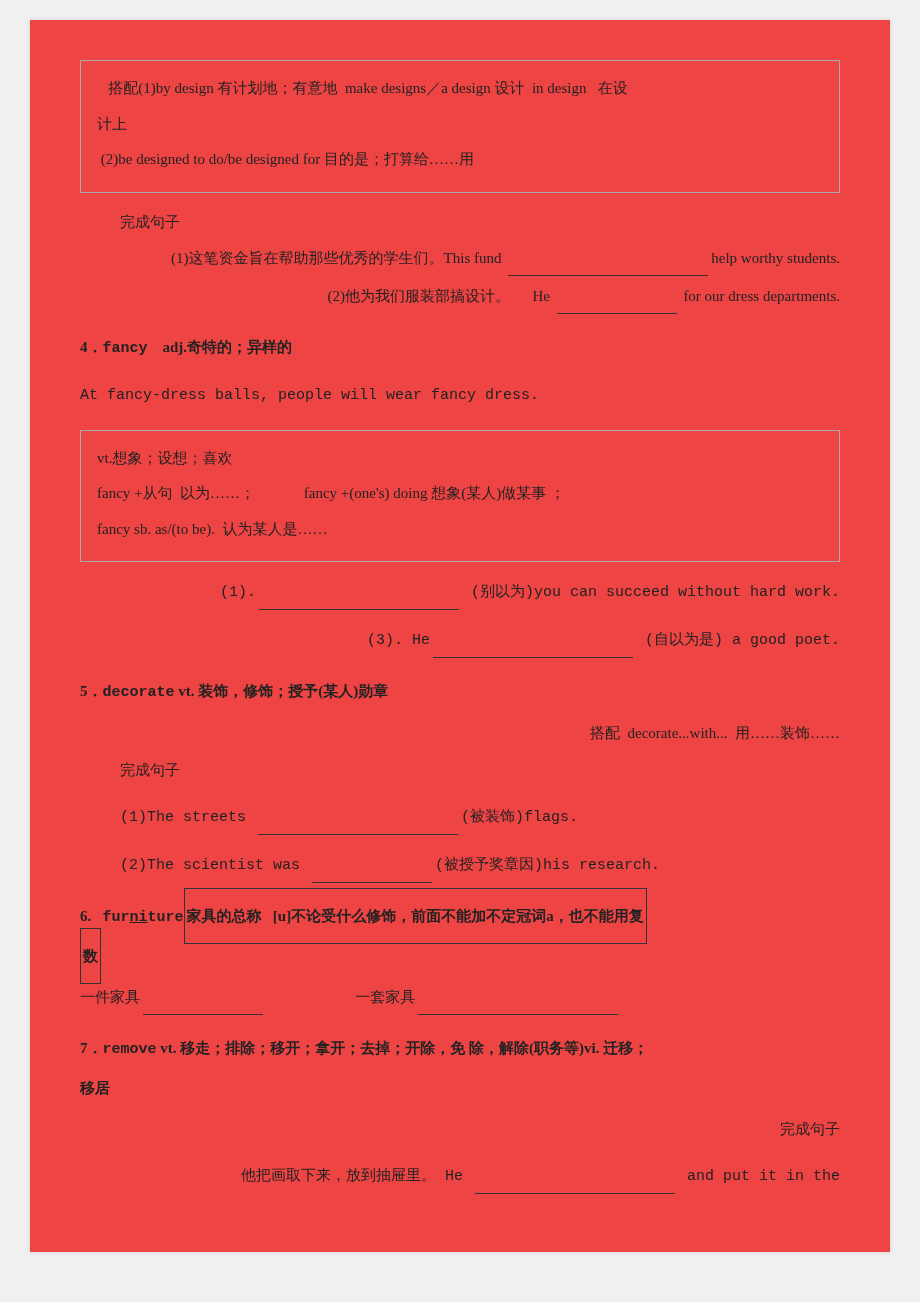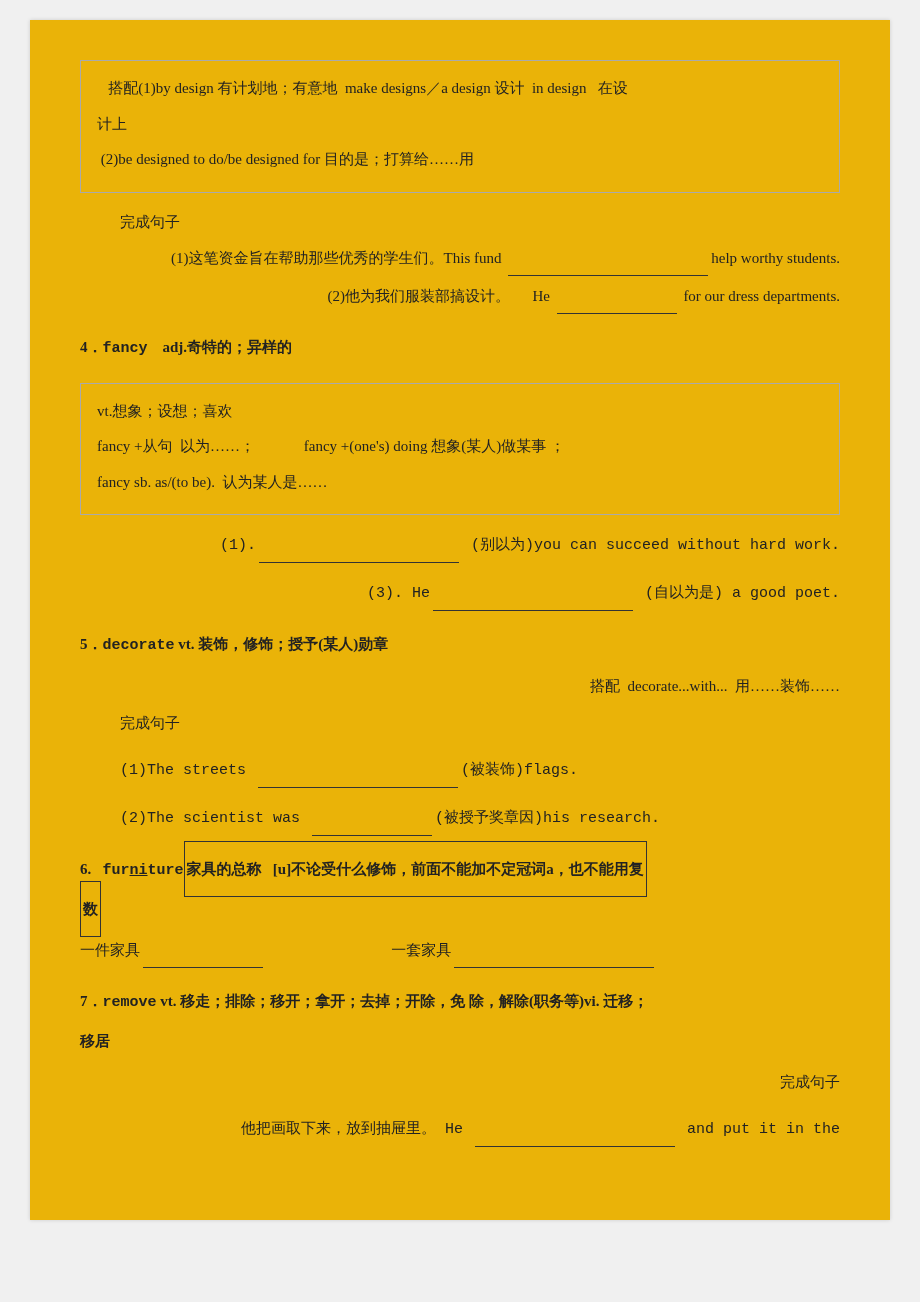--- a/index.html
+++ b/index.html
@@ -8,21 +8,21 @@
       box-sizing: border-box;
     }
     body {
       background: #f0f0f0;
       font-family: "SimSun", "宋体", serif;
       font-size: 15px;
       color: #222;
       padding: 20px;
     }
     .page {
-      background: #eab308;
+      background: #ef4444;
       width: 860px;
       margin: 0 auto;
       padding: 40px 50px;
       min-height: 1200px;
       box-shadow: 0 0 4px rgba(0,0,0,0.15);
     }
     .section {
       margin-bottom: 18px;
     }
     .bordered-box {
@@ -66,21 +66,21 @@
     }
     .indent2 {
       padding-left: 40px;
     }
     p {
       line-height: 2.1;
       margin-bottom: 4px;
     }
     .two-col {
       display: flex;
-      gap: 84px;
+      gap: 48px;
     }
   </style>
 </head>
 <body>
 
 <div class="page">
 
   <div class="bordered-box">
     <p>
       &nbsp;&nbsp;&nbsp;搭配(1)by design 有计划地；有意地&nbsp;&nbsp;make designs／a design 设计&nbsp;&nbsp;in design&nbsp;&nbsp;&nbsp;在设
@@ -95,20 +95,23 @@
       (1)这笔资金旨在帮助那些优秀的学生们。This fund <span class="underline-blank-lg">&nbsp;</span>help worthy students.
     </p>
     <p class="line indent1">
       (2)他为我们服装部搞设计。&nbsp;&nbsp;&nbsp;&nbsp;&nbsp;&nbsp;He <span class="underline-blank">&nbsp;</span> for our dress departments.
     </p>
   </div>
 
   <div class="section">
     <p class="section-title">
       4．<span class="mono">fancy</span>&nbsp;&nbsp;&nbsp;&nbsp;<span>adj.奇特的；异样的</span>
+    </p>
+    <p class="line mono">
+      At fancy-dress balls, people will wear fancy dress.
     </p>
   </div>
 
   <div class="bordered-box">
     <p>vt.想象；设想；喜欢</p>
     <p>
       fancy +从句&nbsp;&nbsp;以为……；&nbsp;&nbsp;&nbsp;&nbsp;&nbsp;&nbsp;&nbsp;&nbsp;&nbsp;&nbsp;&nbsp;&nbsp;&nbsp;fancy +(one's) doing 想象(某人)做某事 ；
     </p>
     <p>
       fancy sb. as/(to be).&nbsp;&nbsp;认为某人是……

